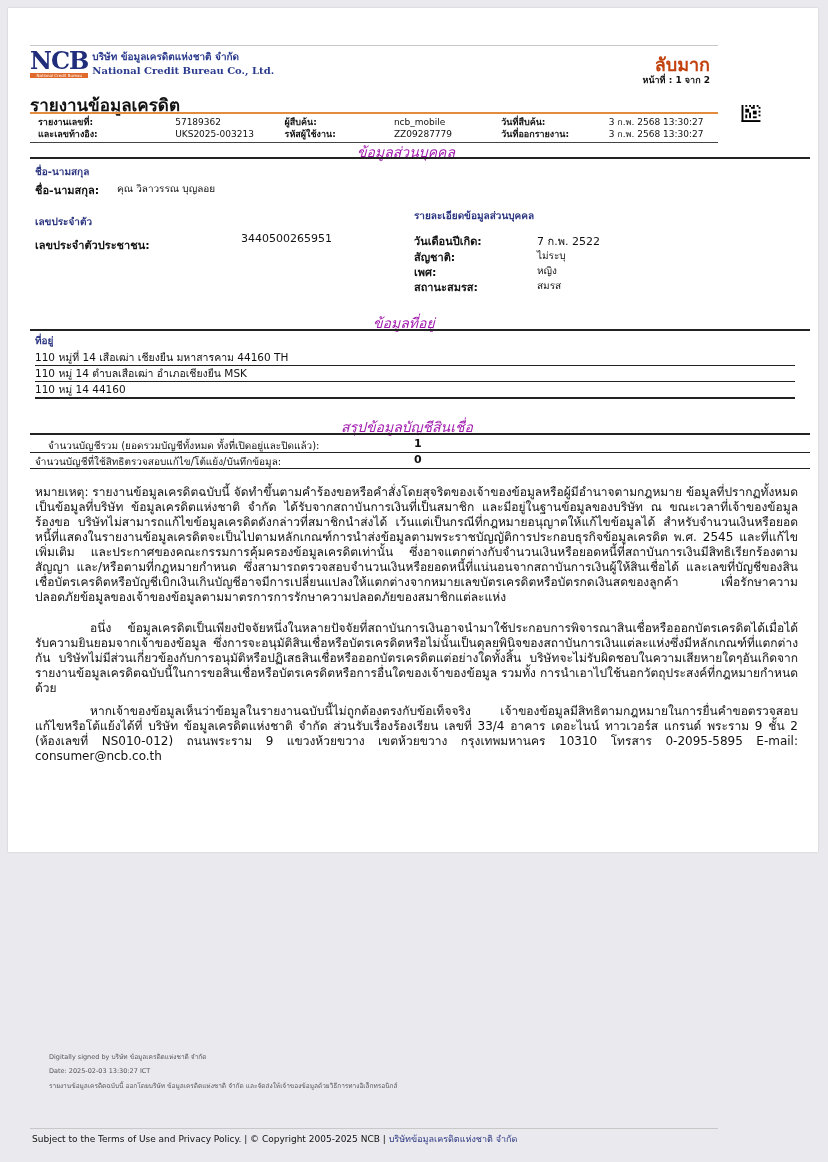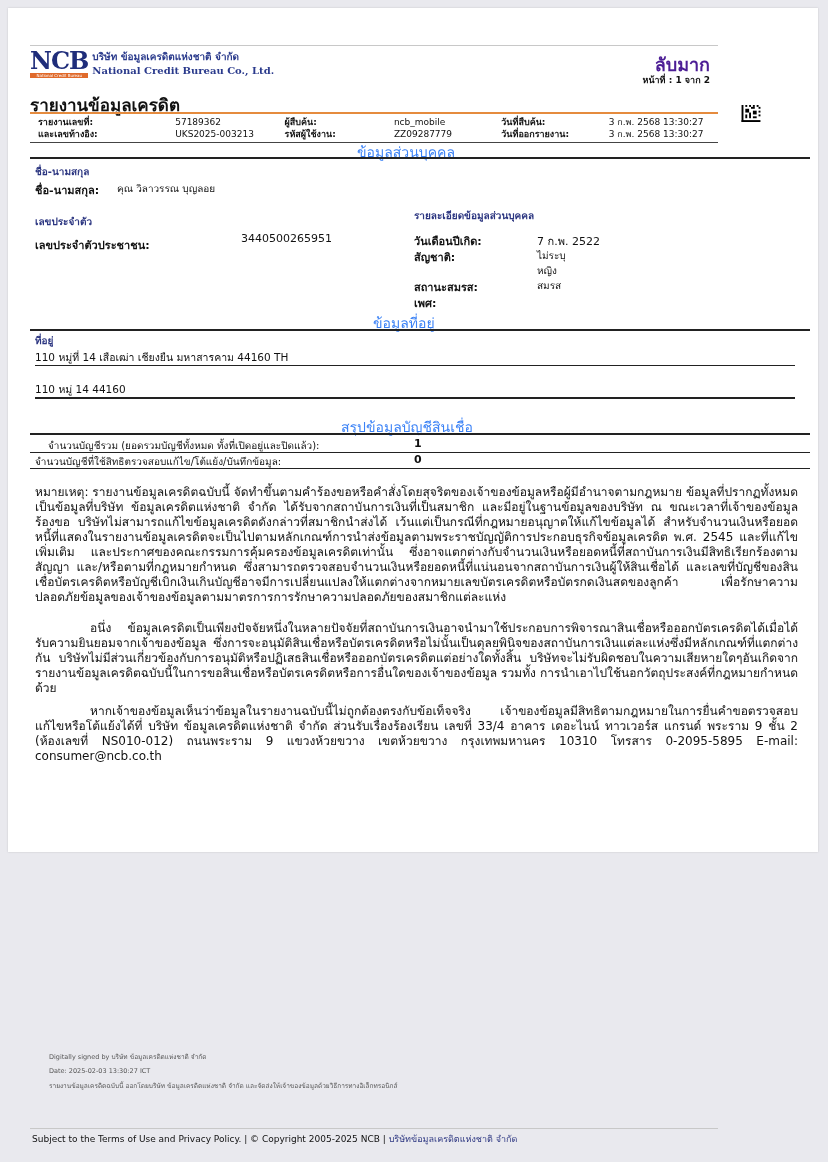--- a/index.html
+++ b/index.html
@@ -9,31 +9,31 @@
           box-shadow:0 0 2px rgba(0,0,0,0.15); }
   .abs { position:absolute; }
   .topline { position:absolute; left:22px; top:37px; width:688px; height:1px; background:#c8c8c8; }
   .logo { position:absolute; left:22px; top:42px; display:flex; align-items:flex-start; }
   .logo-mark { display:flex; flex-direction:column; align-items:stretch; }
   .logo-letters { font-family:"DejaVu Serif", serif; font-weight:bold; font-size:24px; color:#1f2d7a; line-height:22px; letter-spacing:-1px; }
   .logo-strip { background:#e06a2b; color:#fff; font-size:4px; line-height:5px; text-align:center; margin-top:1px; }
   .logo-text { margin-left:4px; font-family:"DejaVu Serif", serif; color:#2a3a8c; }
   .logo-th { font-size:10px; line-height:14px; font-weight:bold; }
   .logo-en { font-size:10px; line-height:14px; font-weight:bold; }
-  .secret { position:absolute; right:108px; top:42px; color:#4c1d95; font-weight:bold; font-size:18px; }
+  .secret { position:absolute; right:108px; top:42px; color:#c2410c; font-weight:bold; font-size:18px; }
   .pageno { position:absolute; right:108px; top:65px; font-size:9px; font-weight:bold; }
   .title { position:absolute; left:22px; top:83px; font-size:17px; font-weight:bold; }
   .orange-rule { position:absolute; left:22px; top:104px; width:688px; height:2px; background:#e58b3e; }
   .meta { position:absolute; left:30px; top:108px; width:680px; font-size:9px; line-height:12px; }
   .meta-row { display:flex; }
   .meta-row span { display:inline-block; }
   .m1 { width:138px; font-weight:bold; } .m2 { width:110px; } .m3 { width:110px; font-weight:bold; }
   .m4 { width:108px; } .m5 { width:108px; font-weight:bold; } .m6 { width:110px; }
   .meta-rule { position:absolute; left:22px; top:134px; width:688px; height:1px; background:#444; }
-  .sec-title { position:absolute; font-size:14px; color:#3b82f6; }
+  .sec-title { position:absolute; font-size:14px; color:#a21caf;font-style:italic; }
   .sec-rule { position:absolute; left:22px; width:780px; height:2px; background:#222; }
   .sub-h { position:absolute; font-size:10px; font-weight:bold; color:#2b3580; }
   .lbl { position:absolute; font-size:11px; font-weight:bold; }
   .val { position:absolute; font-size:11px; }
   .addr { position:absolute; left:27px; width:760px; font-size:10.5px; line-height:15px; border-bottom:1px solid #222; }
   .sum-row { position:absolute; left:27px; font-size:10px; }
   .sum-val { position:absolute; left:406px; font-size:11px; font-weight:bold; }
   .para { position:absolute; left:27px; width:763px; font-size:12px; line-height:15px; text-align:justify; }
   .sig { position:absolute; left:41px; font-size:6.5px; color:#555; }
   .foot-rule { position:absolute; left:22px; top:1120px; width:688px; height:1px; background:#c8c8c8; }
@@ -116,29 +116,30 @@
 
   <div class="sub-h" style="left:27px;top:206px;">เลขประจำตัว</div>
   <div class="lbl" style="left:27px;top:228px;">เลขประจำตัวประชาชน:</div>
   <div class="val" style="left:233px;top:224px;">3440500265951</div>
 
   <div class="sub-h" style="left:406px;top:200px;">รายละเอียดข้อมูลส่วนบุคคล</div>
   <div class="lbl" style="left:406px;top:224px;">วันเดือนปีเกิด:</div>
   <div class="val" style="left:529px;top:224px;">7 ก.พ. 2522</div>
   <div class="lbl" style="left:406px;top:240px;">สัญชาติ:</div>
   <div class="val" style="left:529px;top:240px;font-size:10px;">ไม่ระบุ</div>
-  <div class="lbl" style="left:406px;top:255px;margin-top:31px;">เพศ:</div>
+  <div class="lbl" style="left:406px;top:255px;">เพศ:</div>
   <div class="val" style="left:529px;top:255px;font-size:10px;">หญิง</div>
   <div class="lbl" style="left:406px;top:270px;">สถานะสมรส:</div>
   <div class="val" style="left:529px;top:270px;font-size:10px;">สมรส</div>
 
   <div class="sec-title" style="left:365px;top:304px;">ข้อมูลที่อยู่</div>
   <div class="sec-rule" style="top:321px;"></div>
   <div class="sub-h" style="left:27px;top:325px;">ที่อยู่</div>
   <div class="addr" style="top:342px;">110 หมู่ที่ 14 เสือเฒ่า เชียงยืน มหาสารคาม 44160 TH</div>
+  <div class="addr" style="top:358px;">110 หมู่ 14 ตำบลเสือเฒ่า อำเภอเชียงยืน MSK</div>
   <div class="addr" style="top:374px;border-bottom-width:2px;">110 หมู่ 14 44160</div>
 
   <div class="sec-title" style="left:333px;top:408px;">สรุปข้อมูลบัญชีสินเชื่อ</div>
   <div class="sec-rule" style="top:425px;"></div>
   <div class="sum-row" style="top:430px;margin-left:13px;">จำนวนบัญชีรวม (ยอดรวมบัญชีทั้งหมด ทั้งที่เปิดอยู่และปิดแล้ว):</div>
   <div class="sum-val" style="top:429px;">1</div>
   <div class="abs" style="left:22px;top:444px;width:780px;height:1px;background:#222;"></div>
   <div class="sum-row" style="top:446px;">จำนวนบัญชีที่ใช้สิทธิตรวจสอบแก้ไข/โต้แย้ง/บันทึกข้อมูล:</div>
   <div class="sum-val" style="top:445px;">0</div>
   <div class="abs" style="left:22px;top:460px;width:780px;height:1px;background:#222;"></div>

